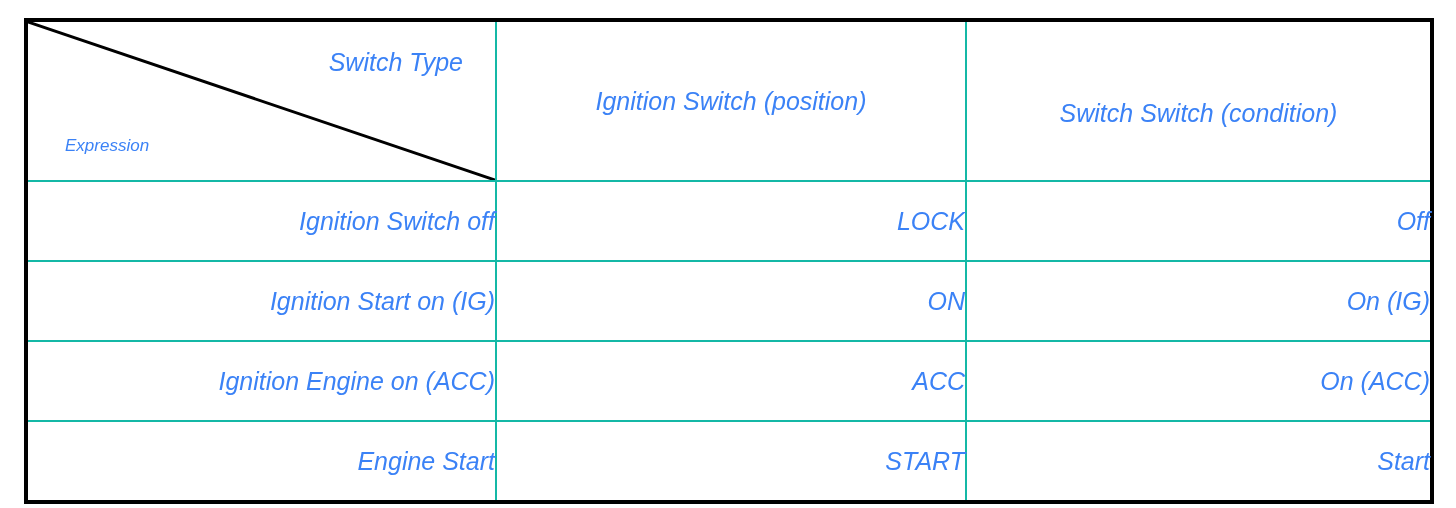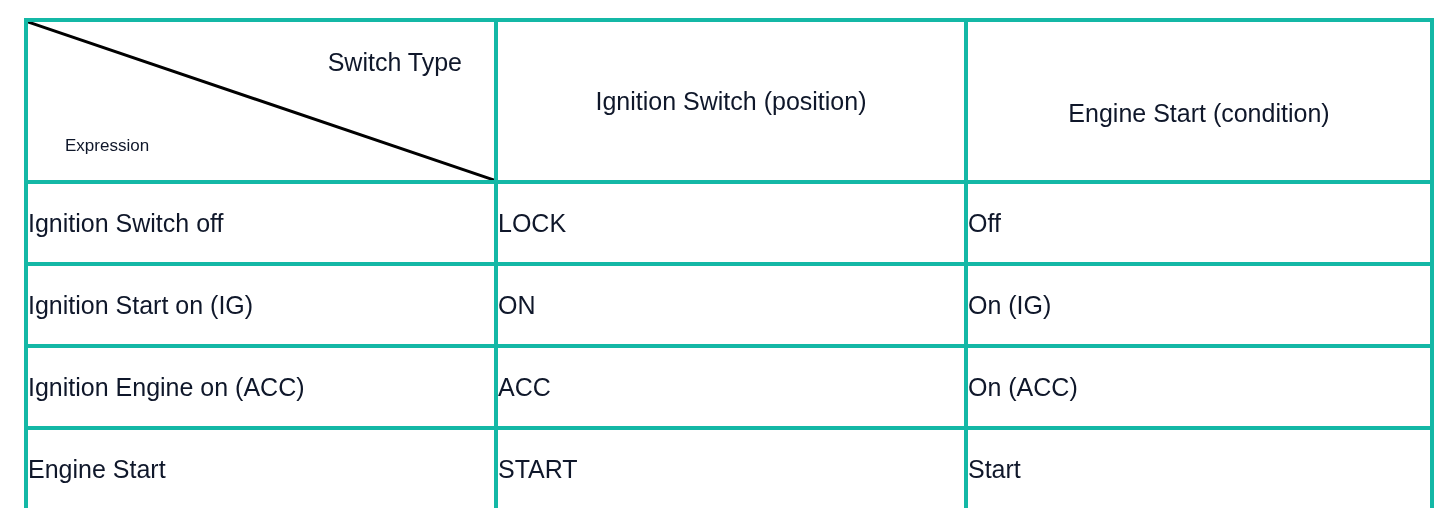--- a/index.html
+++ b/index.html
@@ -29,27 +29,28 @@
     top: 18px;
     width: 1410px;
     height: 474px;
     border-collapse: collapse;
     table-layout: fixed;
     background: #ffffff;
     border: 4px solid #000000;
   }
 
   .switch-table td {
-    border: 4px solid #14b8a6;
+    border: 2px solid #14b8a6;
     padding: 0;
     vertical-align: middle;
     font-size: 25px;
     line-height: 1.15;
-    color: #0f172a;
+    color: #3b82f6;
     background: #ffffff;
+    font-style: italic;
   }
 
   .col-expression { width: 470px; }
   .col-ignition   { width: 470px; }
   .col-engine     { width: 466px; }
 
   
   .header-row td { height: 158px; }
 
   .corner-cell {
@@ -90,26 +91,26 @@
 
   .header-cell .header-text { display: block; }
 
   .header-cell-ignition .header-text { position: relative; top: -6px; margin-top: 12px; }
   .header-cell-engine  .header-text { position: relative; top: 12px; }
 
   
   .body-row td { height: 78px; }
 
   .cell-expression {
-    text-align: left;
+    text-align: right;
     padding-left: 38px;
   }
 
   .cell-value {
-    text-align: left;
+    text-align: right;
   }
 </style>
 </head>
 <body>
 
 <div id="page">
 
   <table class="switch-table">
     <colgroup>
       <col class="col-expression">
@@ -126,21 +127,21 @@
           </svg>
           <span class="corner-label-switch-type">Switch Type</span>
           <span class="corner-label-expression">Expression</span>
         </td>
 
         <td class="header-cell header-cell-ignition">
           <span class="header-text">Ignition Switch (position)</span>
         </td>
 
         <td class="header-cell header-cell-engine">
-          <span class="header-text">Engine Start (condition)</span>
+          <span class="header-text">Switch Switch (condition)</span>
         </td>
       </tr>
 
       <tr class="body-row">
         <td class="cell-expression">Ignition Switch off</td>
         <td class="cell-value">LOCK</td>
         <td class="cell-value">Off</td>
       </tr>
 
       <tr class="body-row">

